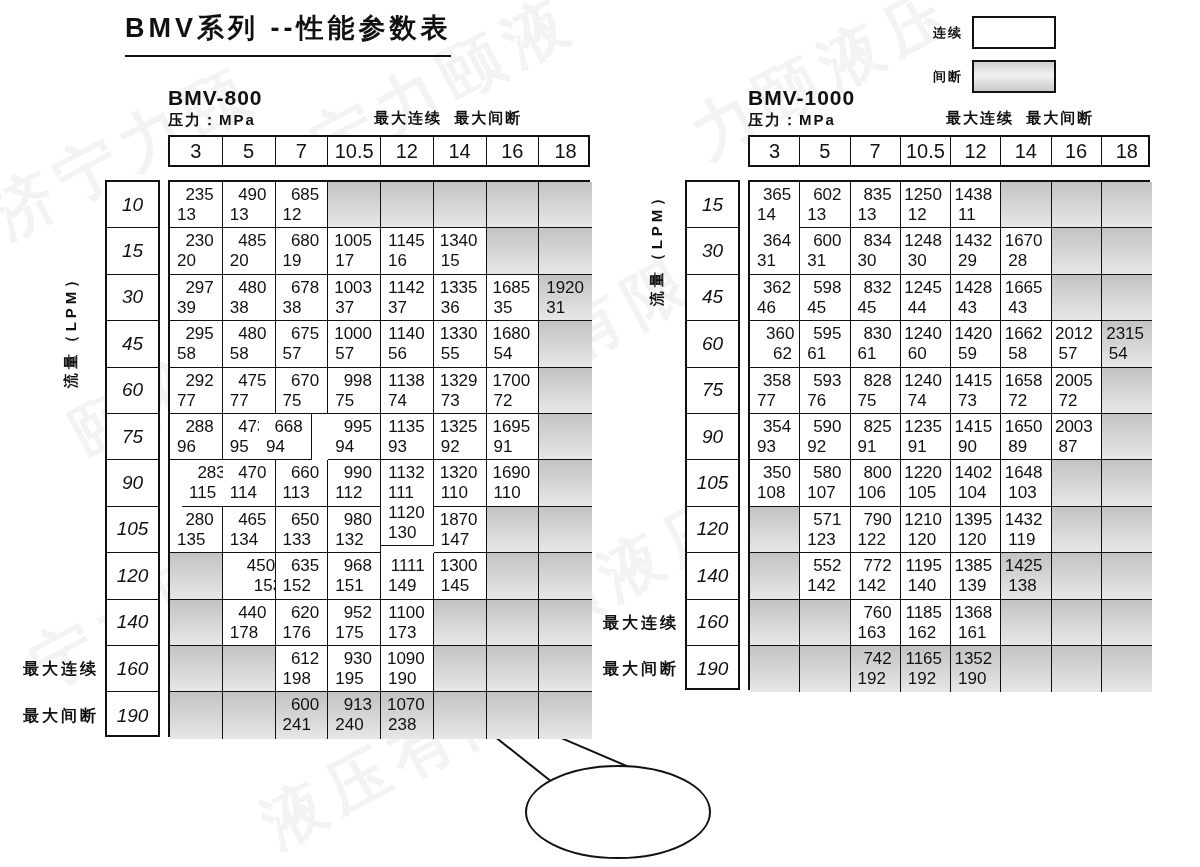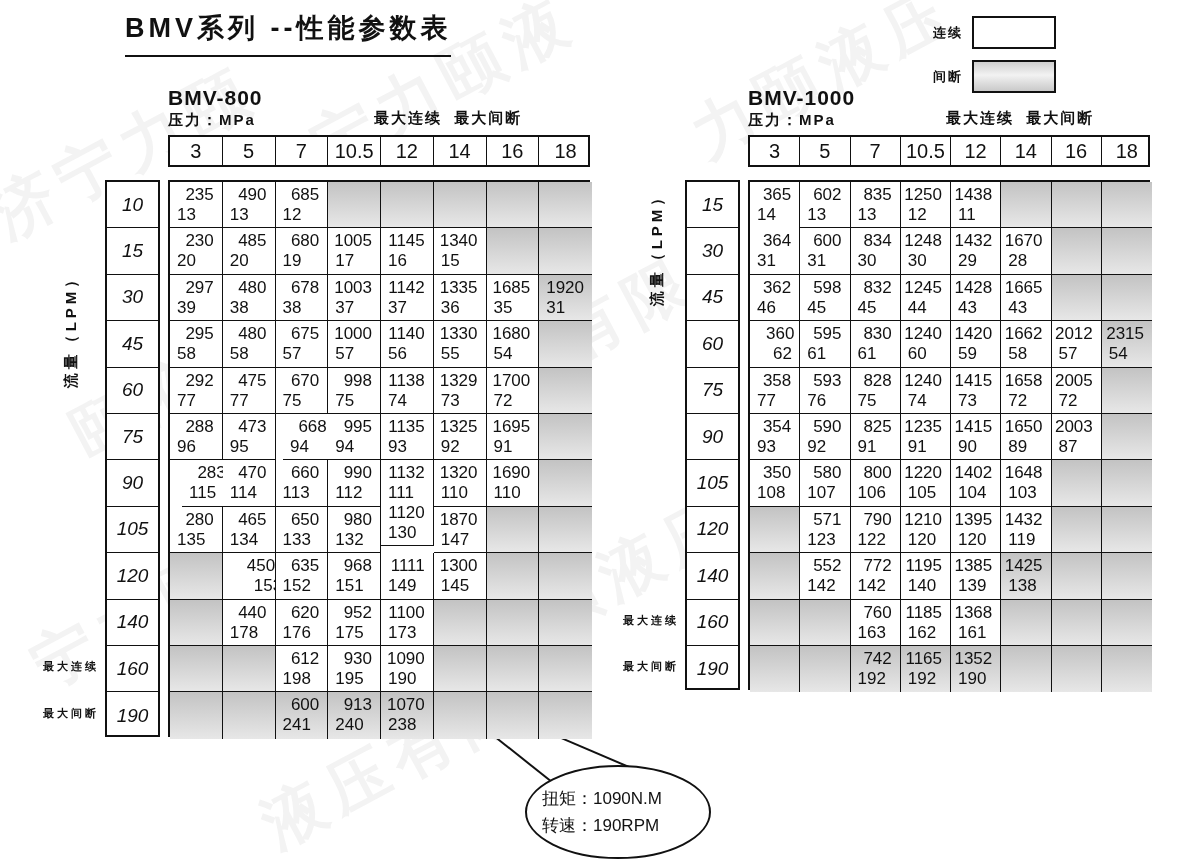--- a/index.html
+++ b/index.html
@@ -26,21 +26,21 @@
          font-size:19px;box-sizing:border-box;font-style:italic;}
   .fcell.bdr{border-bottom:1.5px solid #111;}
   .gcell{position:absolute;box-sizing:border-box;background:#fff;overflow:hidden;}
   .gcell.bdr-r{border-right:1.5px solid #111;}
   .gcell.bdr-b{border-bottom:1.5px solid #111;}
   .gcell.gray{background:linear-gradient(180deg,#c3c3c3 0%,#e7e7e7 100%);}
   .vt{text-align:right;padding:3px 8px 0 0;font-size:17px;line-height:20px;}
   .vb{text-align:left;padding:0 0 0 7px;font-size:17px;line-height:20px;}
   .axis-label{font-size:15px;font-weight:bold;letter-spacing:4px;white-space:nowrap;
               width:300px;text-align:center;transform:rotate(-90deg);}
-  .side-label{font-size:11px;font-weight:bold;letter-spacing:3px;width:92px;text-align:right;white-space:nowrap;}
+  .side-label{font-size:16px;font-weight:bold;letter-spacing:3px;width:92px;text-align:right;white-space:nowrap;}
   
   #callout-text{width:170px;text-align:left;font-size:17px;line-height:27px;white-space:nowrap;}
   
   .wm{position:absolute;font-size:62px;font-weight:bold;color:rgba(40,40,40,0.055);
       letter-spacing:10px;white-space:nowrap;transform:rotate(-28deg);pointer-events:none;}
 </style>
 </head>
 <body>
 
 <div id="page">
@@ -69,24 +69,20 @@
       <span class="legend-label">间断</span>
       <span class="swatch gray"></span>
     </div>
   </div>
 
   <svg class="abs" width="1200" height="867" style="left:0;top:0;pointer-events:none;">
     <line x1="421" y1="678" x2="557" y2="786" stroke="#111" stroke-width="2"></line>
     <line x1="421" y1="678" x2="636" y2="770" stroke="#111" stroke-width="2"></line>
     <ellipse cx="618" cy="812" rx="92" ry="46" fill="#fff" stroke="#111" stroke-width="2"></ellipse>
   </svg>
-  <div id="callout-text" class="abs" style="left:542px;top:785px;">
-    <div>扭矩：1090N.M</div>
-    <div>转速：190RPM</div>
-  </div>
 
 <div class="abs tbl-name" style="left: 168px; top: 86px;">BMV-800</div>
     <div class="abs p-label" style="left: 168px; top: 111px;">压力：MPa</div>
     <div class="abs m-label" style="left: 374px; top: 109px;">最大连续  最大间断</div>
     <div class="abs phead" style="left: 168px; top: 135px; width: 422px; height: 32px;">
       <div class="pcell bdr" style="left: 0px; width: 52.75px;">3</div>
       <div class="pcell bdr" style="left: 52.75px; width: 52.75px;">5</div>
       <div class="pcell bdr" style="left: 105.5px; width: 52.75px;">7</div>
       <div class="pcell bdr" style="left: 158.25px; width: 52.75px;">10.5</div>
       <div class="pcell bdr" style="left: 211px; width: 52.75px;">12</div>
@@ -243,21 +239,21 @@
       </div>
       <div class="gcell gray bdr-b" style="left: 369.25px; top: 185.6px; width: 52.75px; height: 46.4px;"></div>
       <div class="gcell bdr-r bdr-b" style="left: 0px; top: 232px; width: 52.75px; height: 46.4px;">
         <div class="vt">288</div>
         <div class="vb">96</div>
       </div>
       <div class="gcell bdr-r bdr-b" style="left: 52.75px; top: 232px; width: 52.75px; height: 46.4px;">
         <div class="vt">473</div>
         <div class="vb">95</div>
       </div>
-      <div class="gcell bdr-r bdr-b" style="left: 113px; top: 232px; width: 52.75px; height: 46.4px;">
+      <div class="gcell bdr-r bdr-b" style="left: 89px; top: 232px; width: 52.75px; height: 46.4px;">
         <div class="vt">668</div>
         <div class="vb">94</div>
       </div>
       <div class="gcell bdr-r bdr-b" style="left: 158.25px; top: 232px; width: 52.75px; height: 46.4px;">
         <div class="vt">995</div>
         <div class="vb">94</div>
       </div>
       <div class="gcell bdr-r bdr-b" style="left: 211px; top: 232px; width: 52.75px; height: 46.4px;">
         <div class="vt">1135</div>
         <div class="vb">93</div>

